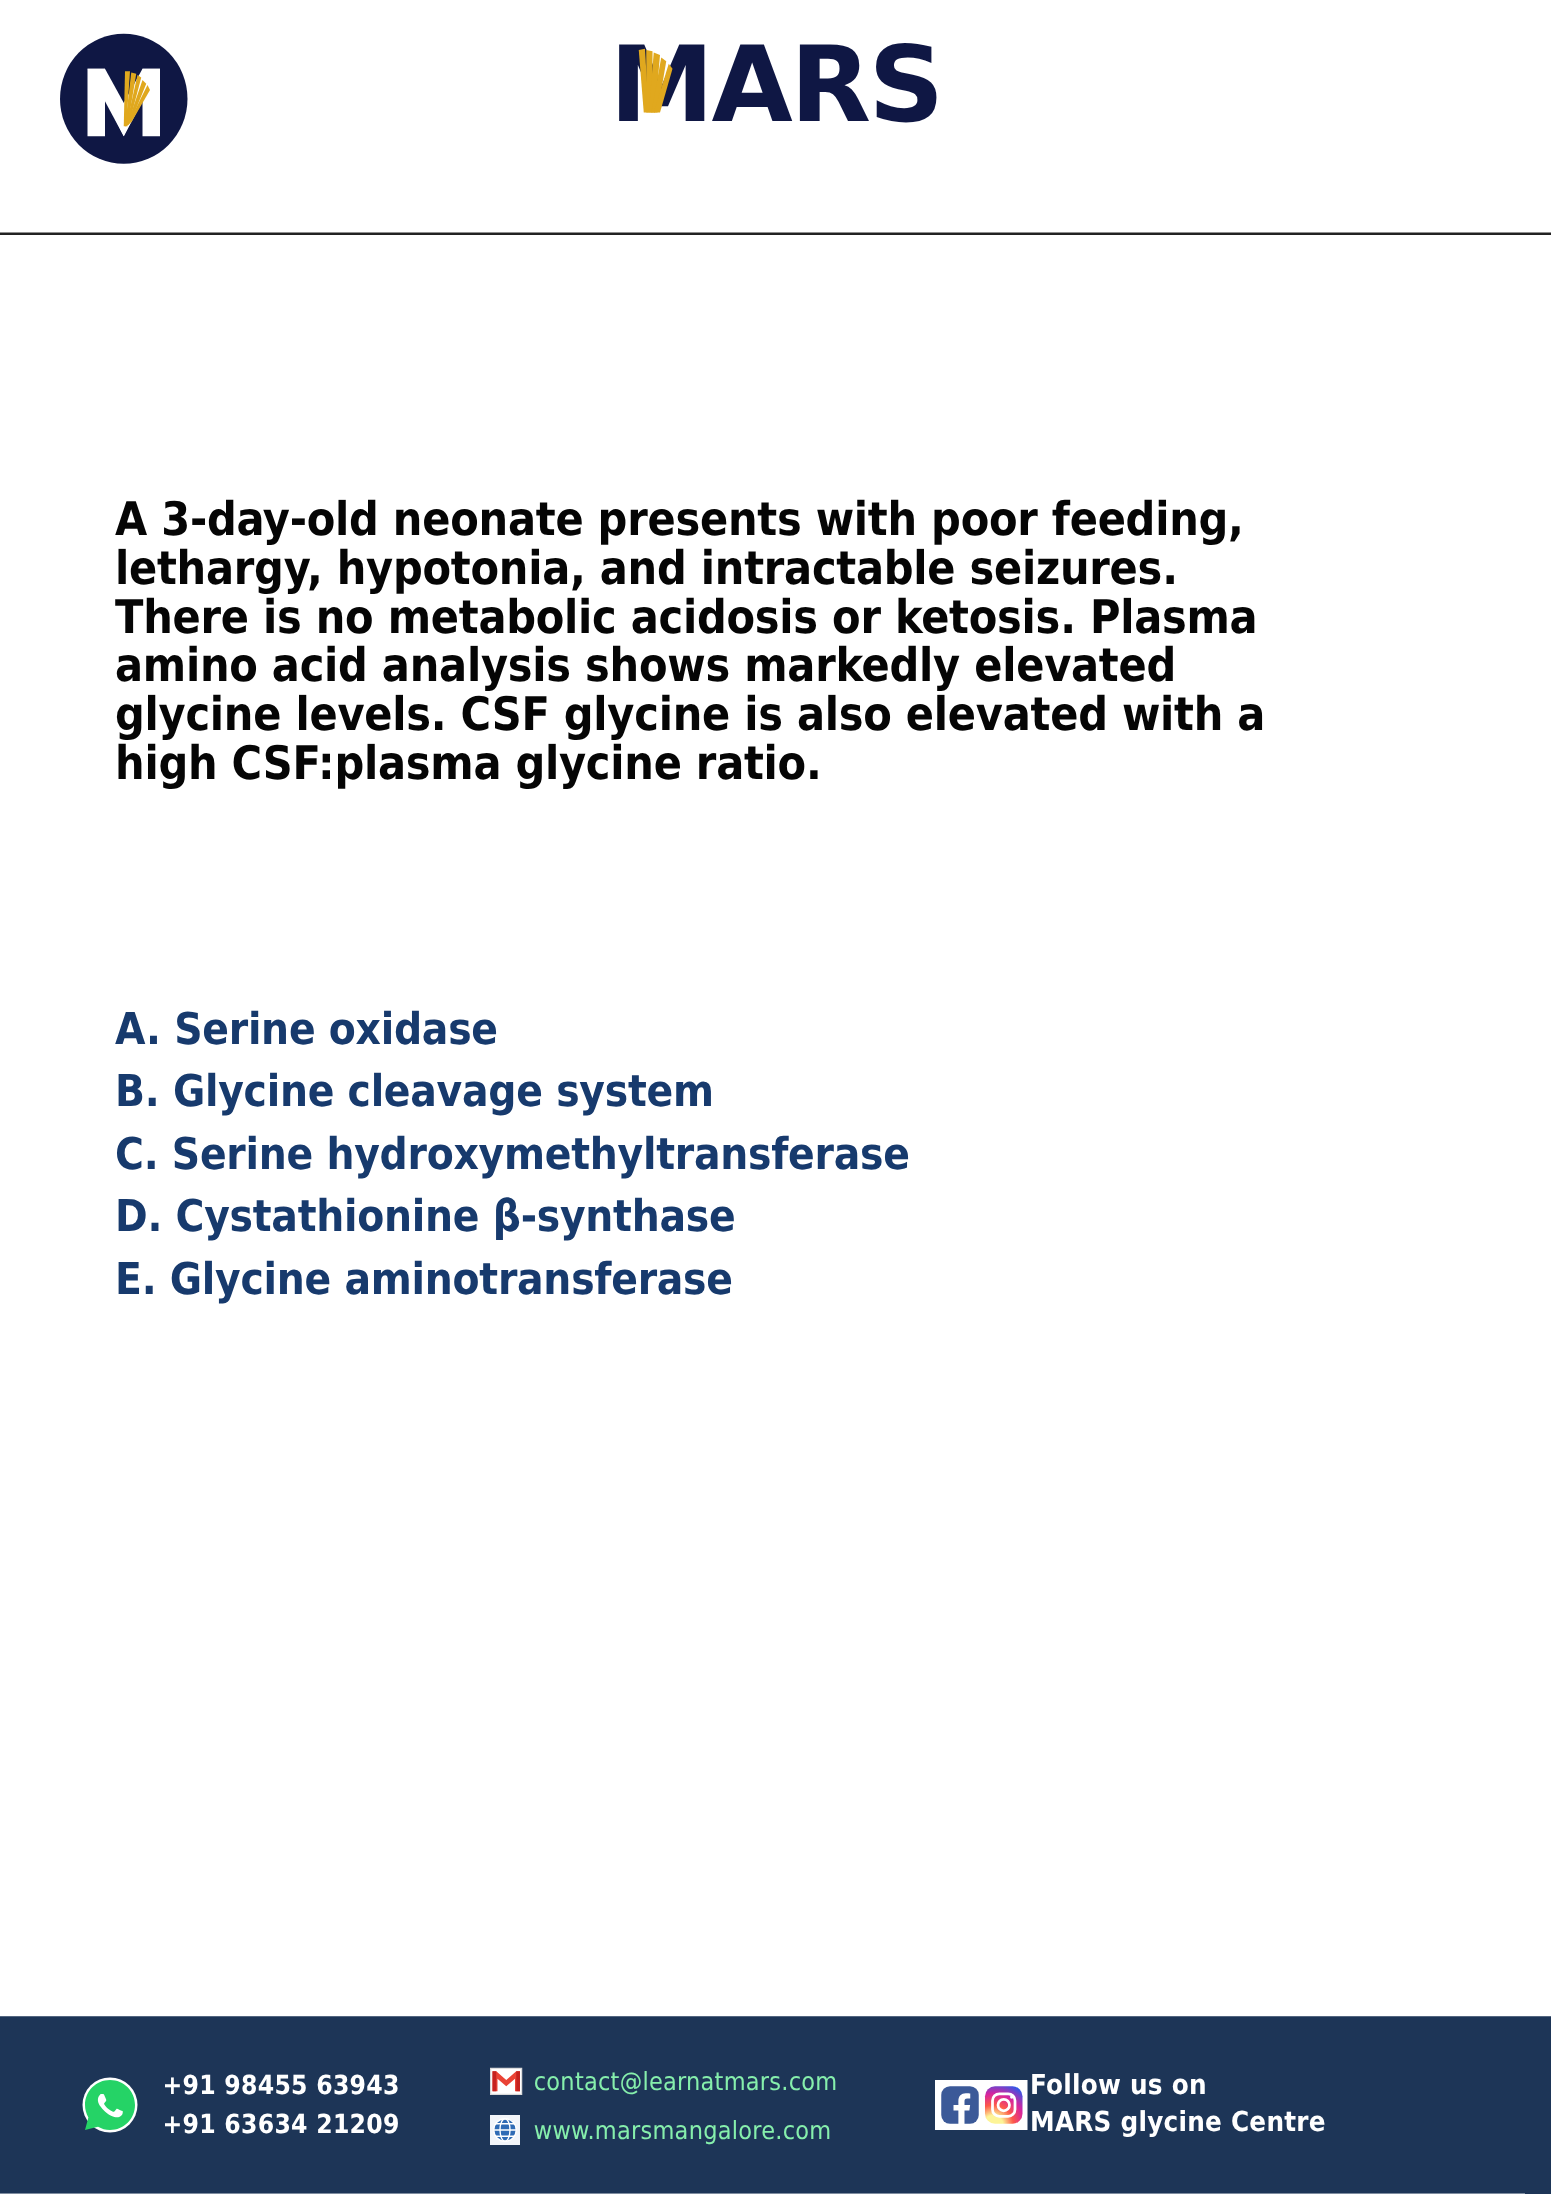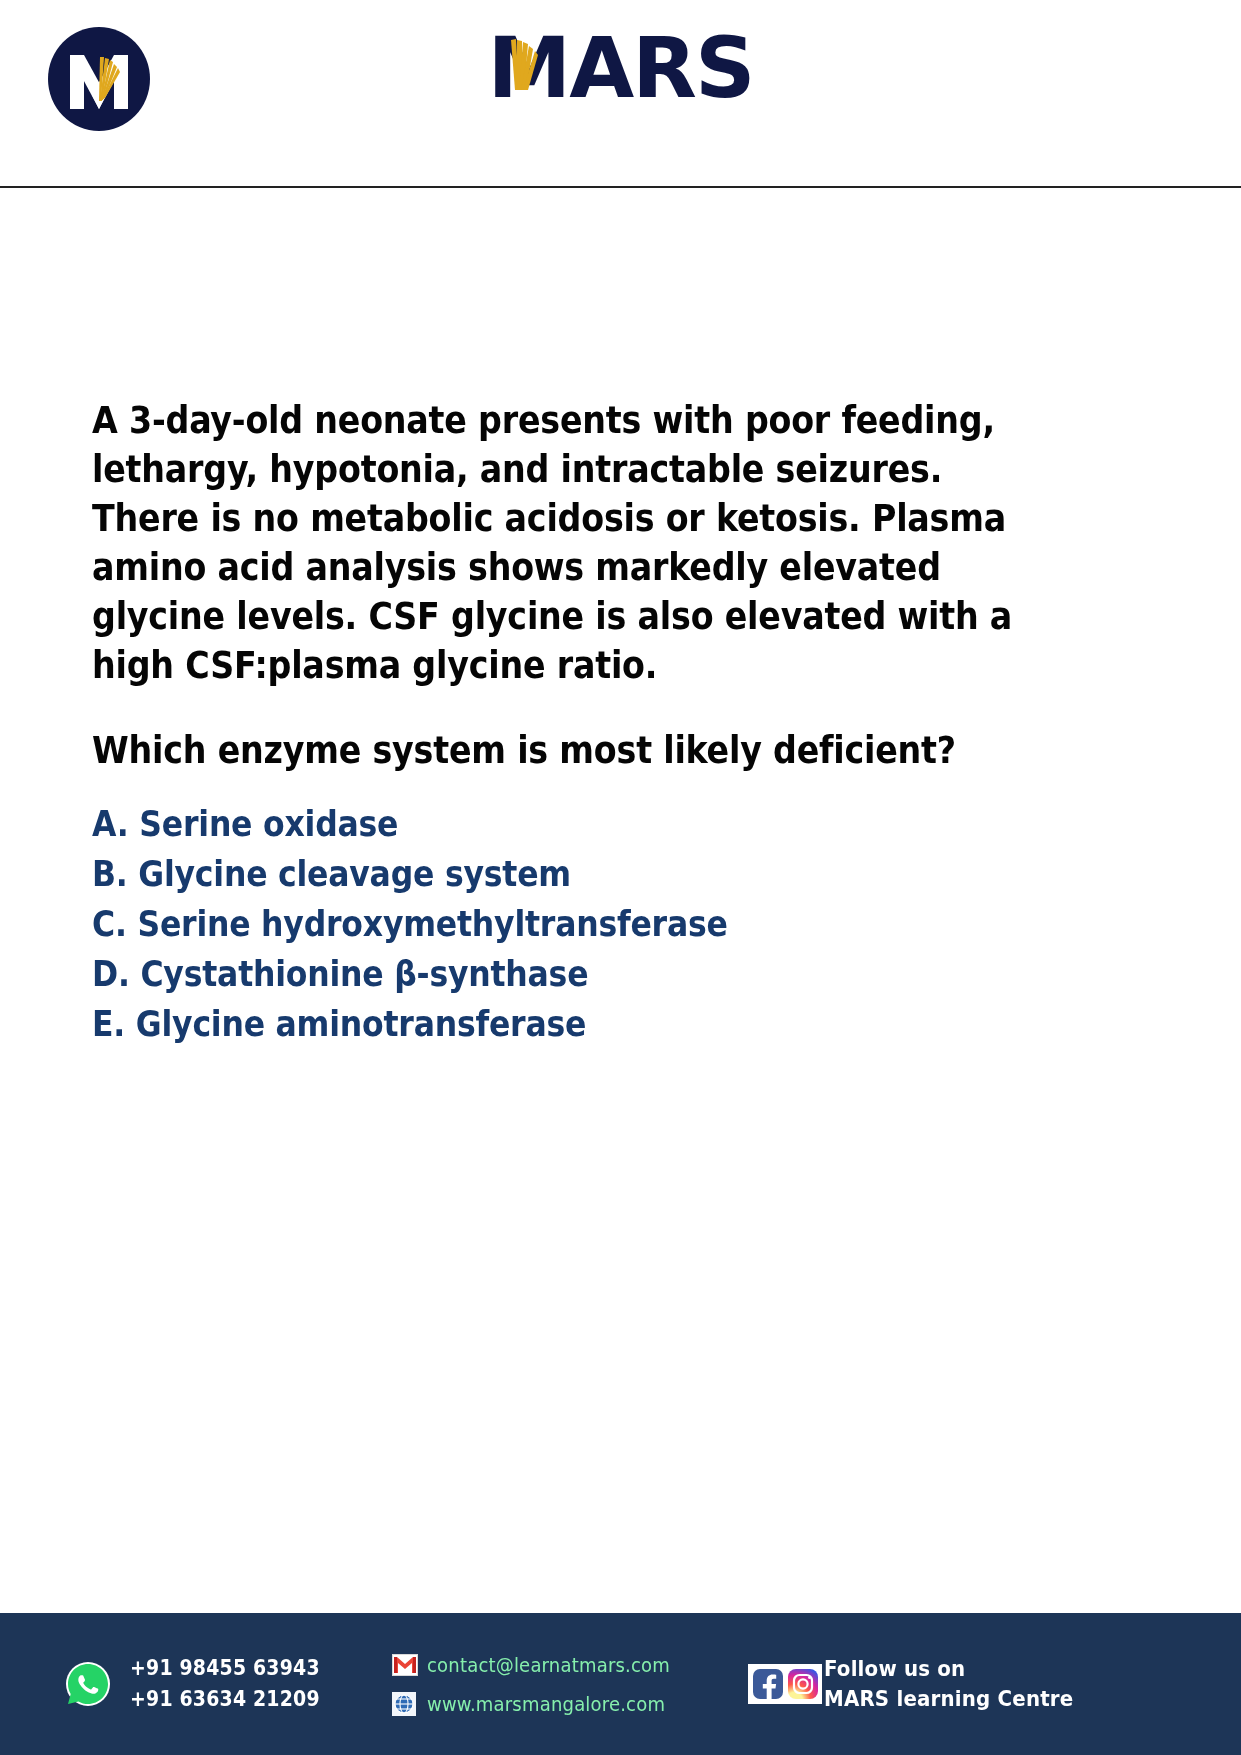--- a/index.html
+++ b/index.html
@@ -98,21 +98,21 @@
     box-sizing: border-box;
   }
   .stem {
     position: absolute;
     left: 92px;
     top: 208px;
     width: 960px;
     font-family: "DejaVu Sans Condensed", "Liberation Sans Narrow", "DejaVu Sans", sans-serif;
     font-weight: bold;
     font-size: 37px;
-    line-height: 49px;
+    line-height: 39px;
     color: #050505;
     letter-spacing: -0.2px;
   }
   .lead-question {
     position: absolute;
     left: 92px;
     top: 538px;
     width: 960px;
     font-family: "DejaVu Sans Condensed", "Liberation Sans Narrow", "DejaVu Sans", sans-serif;
     font-weight: bold;
@@ -260,21 +260,20 @@
       </svg>
     </div>
   </div>
 
 </div>
 
 <div class="content">
 
   <div class="stem">A 3-day-old neonate presents with poor feeding, lethargy, hypotonia, and intractable seizures. There is no metabolic acidosis or ketosis. Plasma amino acid analysis shows markedly elevated glycine levels. CSF glycine is also elevated with a high CSF:plasma glycine ratio.</div>
 
-  <div class="lead-question">Which enzyme system is most likely deficient?</div>
 
   <div class="options">
     <div class="option">A. Serine oxidase</div>
     <div class="option">B. Glycine cleavage system</div>
     <div class="option">C. Serine hydroxymethyltransferase</div>
     <div class="option">D. Cystathionine β-synthase</div>
     <div class="option">E. Glycine aminotransferase</div>
   </div>
 </div>
 
@@ -337,16 +336,16 @@
           </radialGradient>
         </defs>
         <rect x="1" y="1" width="30" height="30" rx="8" fill="url(#ig)"></rect>
         <rect x="7" y="7" width="18" height="18" rx="5.5" fill="none" stroke="#ffffff" stroke-width="2.2"></rect>
         <circle cx="16" cy="16" r="4.6" fill="none" stroke="#ffffff" stroke-width="2.2"></circle>
         <circle cx="22.4" cy="9.6" r="1.4" fill="#ffffff"></circle>
       </svg>
     </div>
     <div class="social-text">
       <div>Follow us on</div>
-      <div>MARS learning Centre</div>
+      <div>MARS glycine Centre</div>
     </div>
   </div>
 </div>
 
 </body></html>

